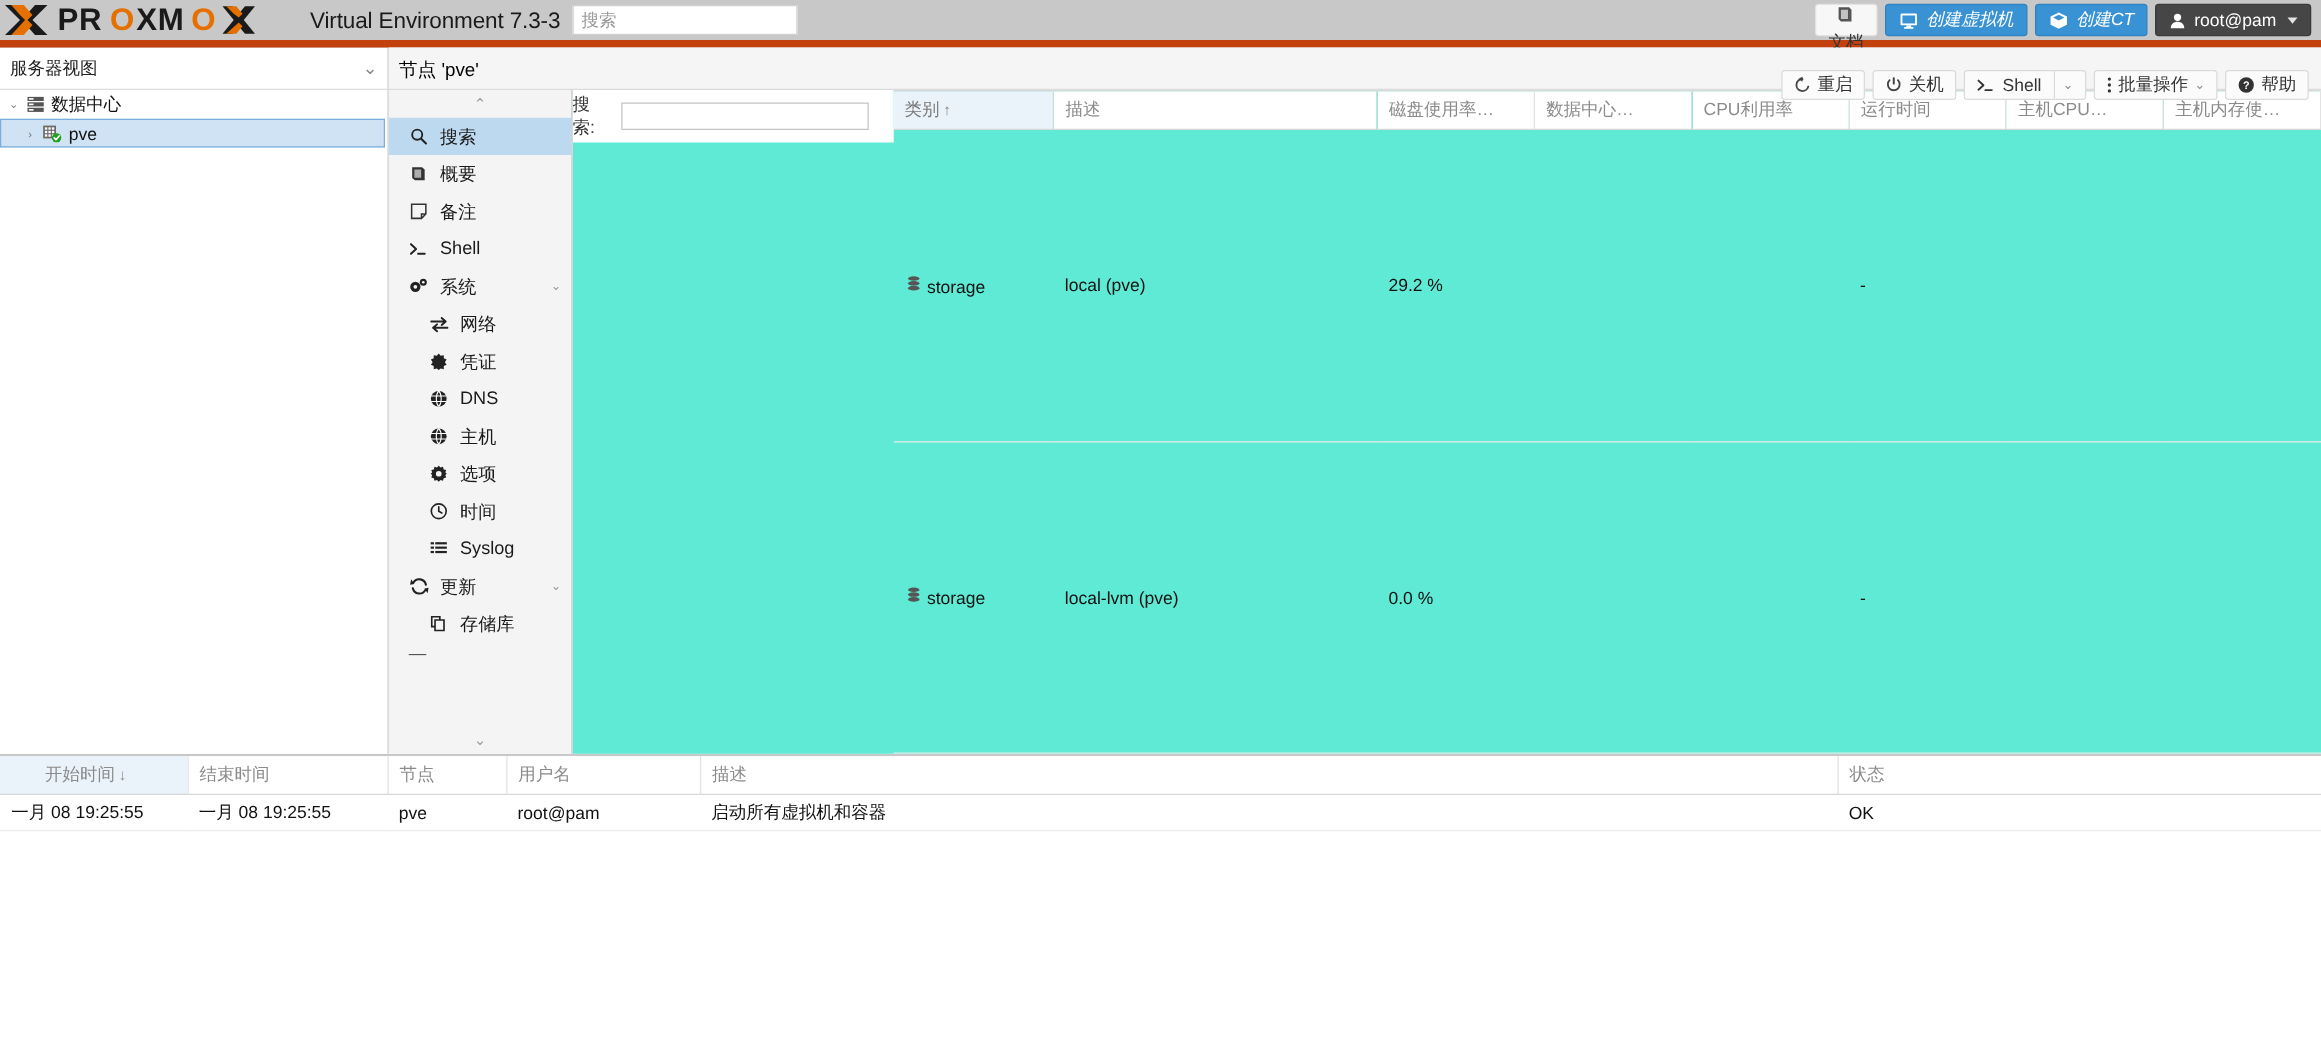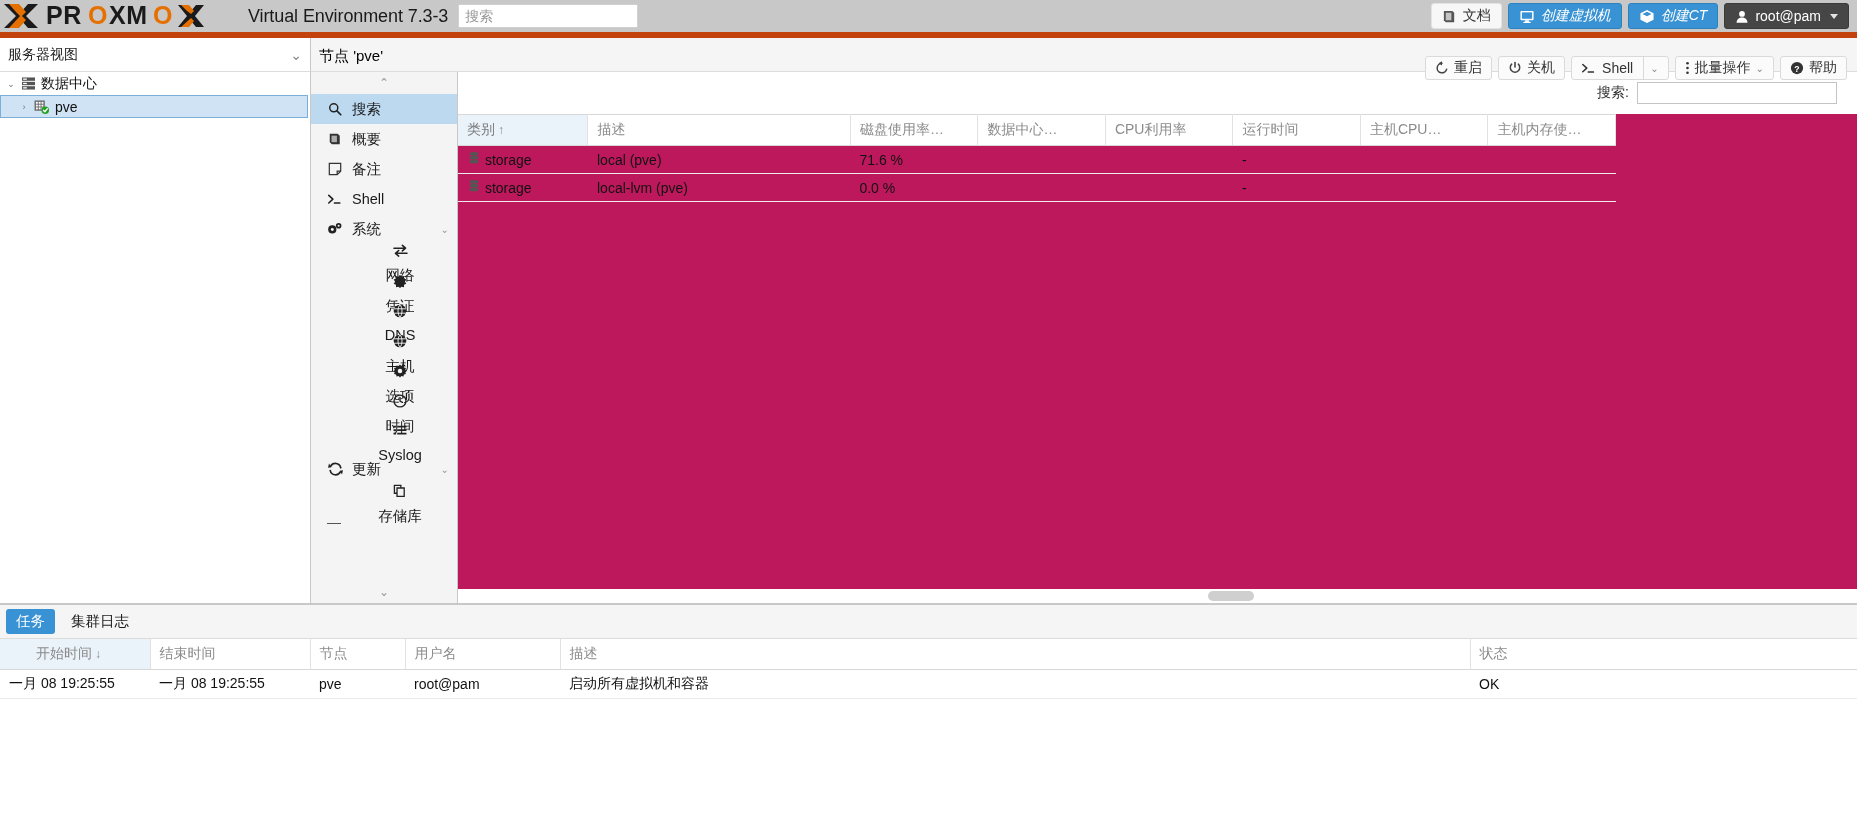--- a/index.html
+++ b/index.html
@@ -62,20 +62,21 @@
     border-radius: 3px;
     font-size: 14px;
     cursor: pointer;
     white-space: nowrap;
     border: 1px solid transparent;
   }
   .tb-btn.light {
     background: #f7f7f7;
     color: #333;
     border-color: #e3e3e3;
+    flex-direction: column;
   }
   .tb-btn.blue {
     background: #3892d4;
     color: #fff;
     border-color: #2f82c0;
     font-style: italic;
   }
   .tb-btn.dark {
     background: #464646;
     color: #fff;
@@ -196,37 +197,37 @@
   .nav-items { flex: 1; overflow: hidden; }
   .nav-item {
     display: flex; align-items: center;
     gap: 9px;
     height: 30px;
     padding-left: 16px;
     font-size: 14.5px;
     color: #1a1a1a;
     cursor: pointer;
   }
-  .nav-item.sub { padding-left: 32px; flex-direction: column; }
+  .nav-item.sub { padding-left: 32px; }
   .nav-item.selected { background: #bcd9f0; }
   .nav-item .ni-ico {
     width: 16px; display: flex; justify-content: center; align-items: center;
     flex: none;
   }
   .nav-item .ni-caret {
     margin-left: auto; margin-right: 8px;
     color: #9a9a9a; font-size: 10px;
   }
   .nav-minus { padding-left: 16px; color: #555; font-size: 14px; line-height: 16px; }
 
   
   .content {
     flex: 1;
-    display: flex; flex-direction: column;
-    background: #be185d;
+    display: flex; flex-direction: row;
+    background: #5eead4;
     overflow: hidden;
   }
   .content-toolbar {
     height: 42px;
     display: flex; align-items: center;
     justify-content: flex-end;
     padding-right: 20px;
     gap: 8px;
     background: #fff;
   }
@@ -675,21 +676,21 @@
             <div class="cell-type">
               <svg width="14" height="14" viewBox="0 0 16 16">
                 <ellipse cx="8" cy="3.2" rx="5.2" ry="2.1" fill="#555"></ellipse>
                 <ellipse cx="8" cy="7.6" rx="5.2" ry="2.1" fill="#555"></ellipse>
                 <ellipse cx="8" cy="12" rx="5.2" ry="2.1" fill="#555"></ellipse>
               </svg>
               <span>storage</span>
             </div>
           </td>
           <td>local (pve)</td>
-          <td>71.6 %</td>
+          <td>29.2 %</td>
           <td></td>
           <td></td>
           <td>-</td>
           <td></td>
           <td></td>
         </tr>
         <tr>
           <td>
             <div class="cell-type">
               <svg width="14" height="14" viewBox="0 0 16 16">
@@ -713,24 +714,20 @@
 
     <div class="hscroll-wrap">
       <div class="hscroll-track">
         <div class="hscroll-thumb"></div>
       </div>
     </div>
   </div>
 </div>
 
 <div class="taskpanel">
-  <div class="tasktabs">
-    <div class="tasktab active">任务</div>
-    <div class="tasktab">集群日志</div>
-  </div>
   <table class="tasks">
     <thead>
       <tr>
         <th class="sorted" style="width:150px">
           <span>开始时间</span><span class="sortarrow">↓</span>
         </th>
         <th style="width:160px">结束时间</th>
         <th style="width:95px">节点</th>
         <th style="width:155px">用户名</th>
         <th style="width:910px">描述</th>

